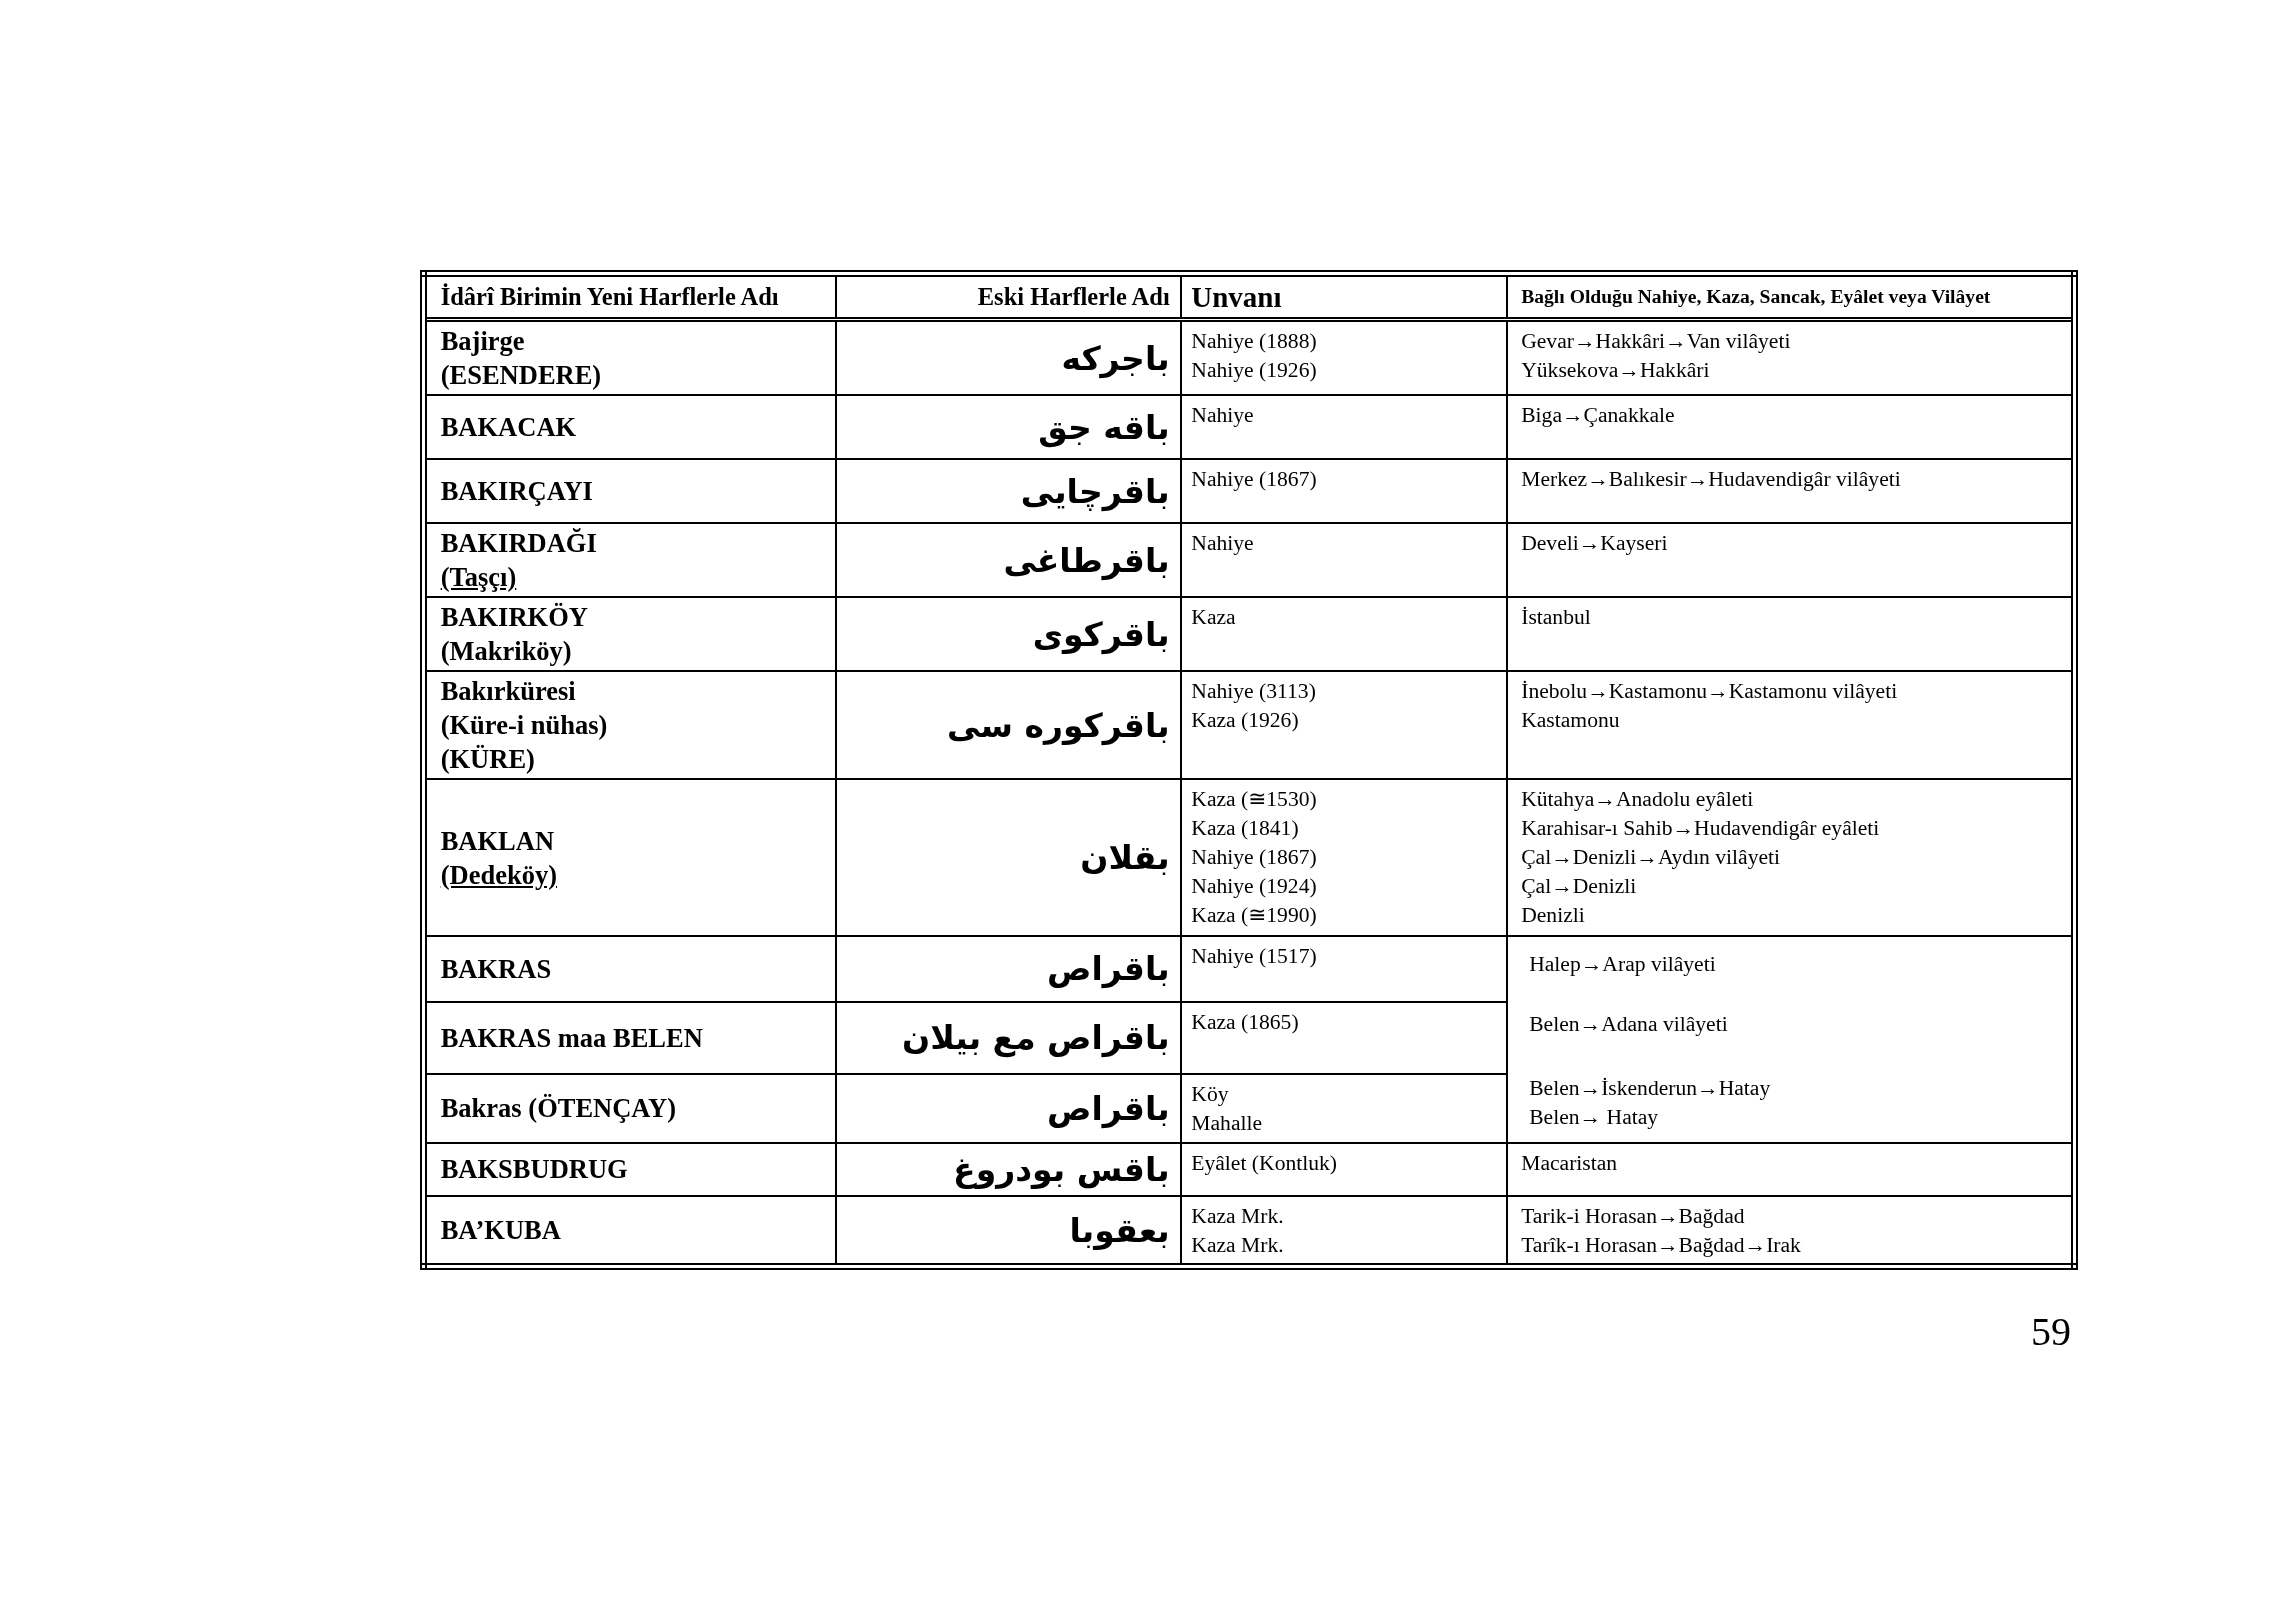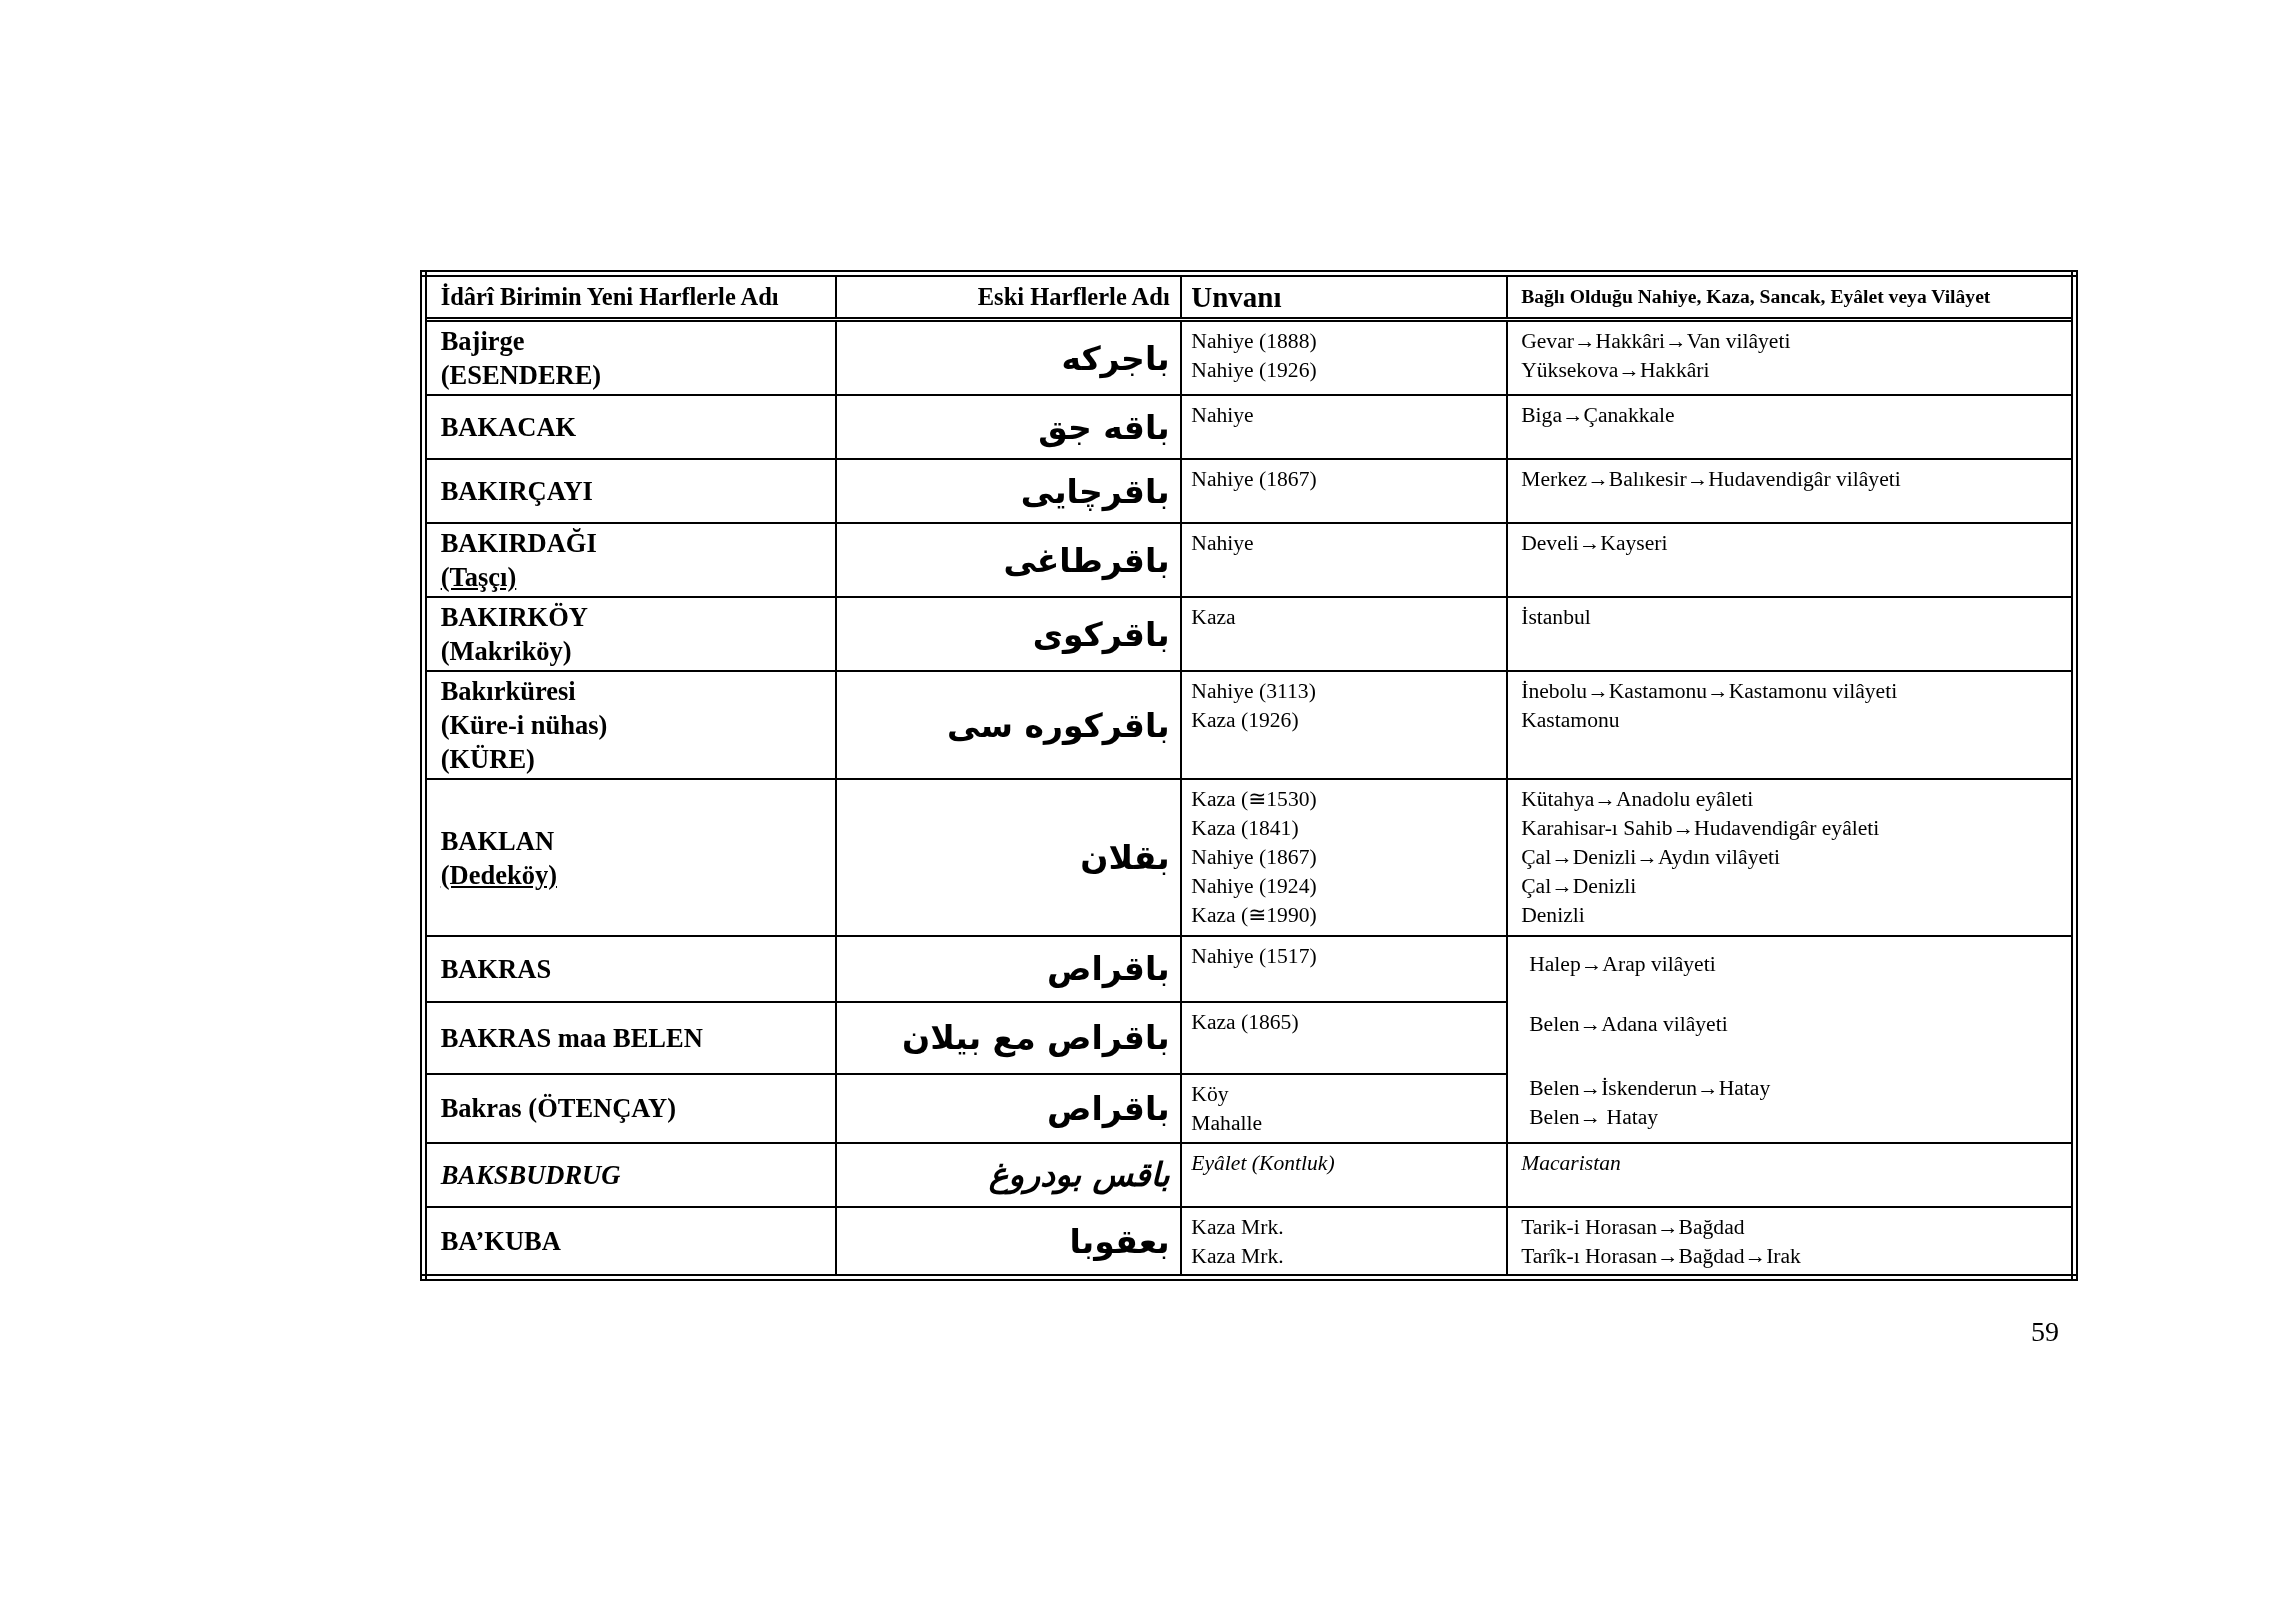--- a/index.html
+++ b/index.html
@@ -37,21 +37,21 @@
     font-size:21.6px; line-height:29px; padding:4.9px 5.9px 2px 9.8px;
   }
   .bagli-cell {
     vertical-align:top; text-align:left;
     font-size:21.6px; line-height:29px; padding:4.9px 5.9px 2px 13.7px;
   }
   .bagli-cell.merged { padding:8px; }
   .bagli-band { box-sizing:border-box; padding:4.9px 5.9px 2px 13.7px; }
   .page-number {
     position:absolute; left:2031px; top:1315px;
-    font-size:28px; line-height:33px;text-align:right;
+    font-size:40px; line-height:33px;text-align:right;
   }
 </style>
 </head>
 <body>
 
 <table class="doc-table">
   <colgroup>
     <col style="width:412px">
     <col style="width:345px">
     <col style="width:326px">
@@ -201,21 +201,21 @@
       <tr style="height: 63px;">
         <td class="name-cell">
           <div><span>Bakras (ÖTENÇAY)</span></div>
         </td>
         <td class="ottoman-cell" dir="rtl">باقراص</td>
         <td class="unvan-cell">
           <div>Köy</div>
           <div>Mahalle</div>
         </td>
       </tr>
-      <tr style="height: 64px; font-style: italic;">
+      <tr style="height: 53px;">
         <td class="name-cell">
           <div><span>BAKSBUDRUG</span></div>
         </td>
         <td class="ottoman-cell" dir="rtl">باقس بودروغ</td>
         <td class="unvan-cell">
           <div>Eyâlet (Kontluk)</div>
         </td>
         <td class="bagli-cell">
           <div>Macaristan</div>
         </td>

